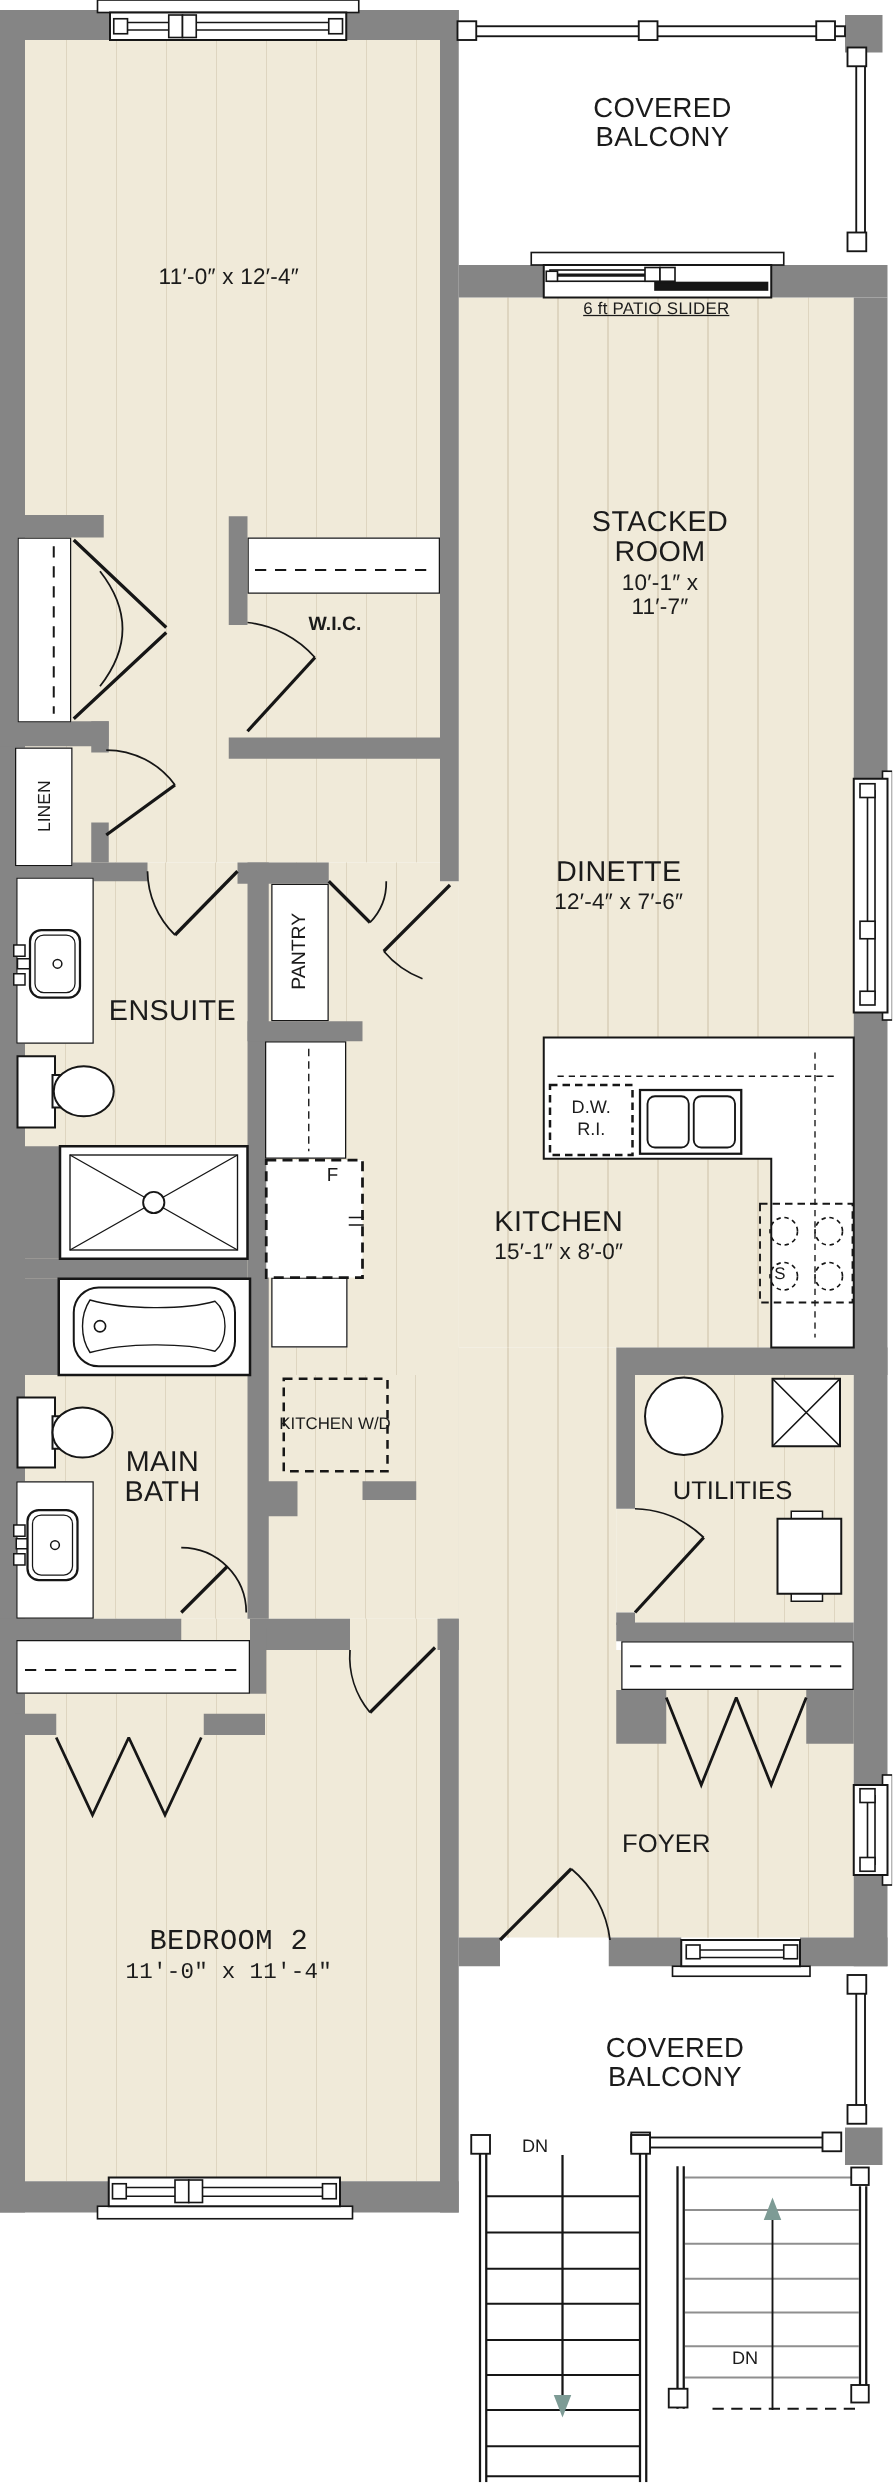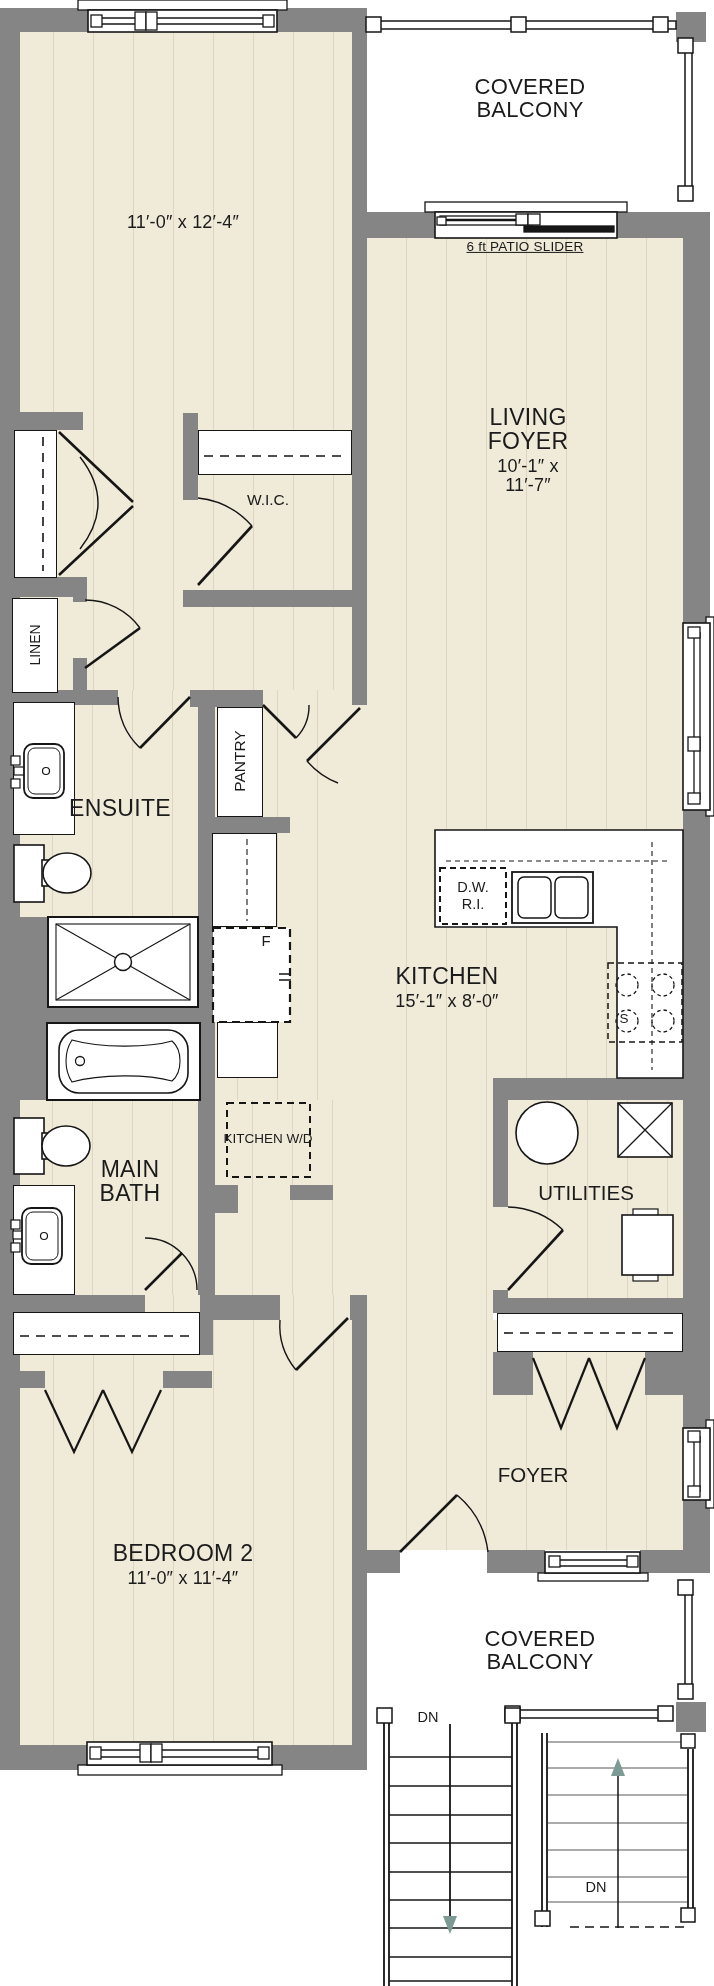--- a/index.html
+++ b/index.html
@@ -323,39 +323,43 @@
   </svg>
 
   <div class="lbl" style="left:183px;top:220px;width:170px;">
     <div class="rdims">11′-0″ x 12′-4″</div>
   </div>
   <div class="lbl" style="left:530px;top:98px;width:140px;">
     <div class="rname" style="font-size:22px">COVERED BALCONY</div>
   </div>
   <div class="lbl note" style="left:525px;top:247px;width:300px;">6 ft PATIO SLIDER</div>
   <div class="lbl" style="left:528px;top:450px;width:110px;">
-    <div class="rname">LIVING FOYER</div>
+    <div class="rname">STACKED ROOM</div>
     <div class="rdims">10′-1″ x 11′-7″</div>
+  </div>
+  <div class="lbl" style="left:495px;top:708px;width:230px;">
+    <div class="rname">DINETTE</div>
+    <div class="rdims">12′-4″ x 7′-6″</div>
   </div>
   <div class="lbl" style="left:447px;top:988px;width:230px;">
     <div class="rname">KITCHEN</div>
     <div class="rdims">15′-1″ x 8′-0″</div>
   </div>
-  <div class="lbl rname" style="left:120px;top:808px;width:220px;">ENSUITE</div>
+  <div class="lbl rname" style="left:138px;top:808px;width:220px;">ENSUITE</div>
   <div class="lbl rname" style="left:130px;top:1181px;width:110px;">MAIN BATH</div>
-  <div class="lbl" style="left:183px;top:1565px;width:260px;">
+  <div class="lbl" style="left:183px;top:1565px;width:260px;font-family:Liberation Mono, monospace;">
     <div class="rname">BEDROOM 2</div>
     <div class="rdims">11′-0″ x 11′-4″</div>
   </div>
   <div class="lbl mid" style="left:533px;top:1475px;width:200px;">FOYER</div>
   <div class="lbl mid" style="left:586px;top:1193px;width:220px;">UTILITIES</div>
   <div class="lbl" style="left:540px;top:1650px;width:140px;">
     <div class="rname" style="font-size:22px">COVERED BALCONY</div>
   </div>
-  <div class="lbl sm" style="left:268px;top:500px;width:100px;">W.I.C.</div>
+  <div class="lbl sm" style="left:268px;top:500px;width:100px;font-weight:bold;">W.I.C.</div>
   <div class="lbl sm vert" style="left:240px;top:761px;">PANTRY</div>
   <div class="lbl vert" style="font-size:14px;left:35px;top:645px;">LINEN</div>
   <div class="lbl" style="font-size:14.5px;line-height:1.2;left:473px;top:896px;width:54px;">D.W. R.I.</div>
   <div class="lbl" style="font-size:13.5px;line-height:1.2;left:268px;top:1139px;width:92px;">KITCHEN W/D</div>
   <div class="lbl" style="font-size:15px;left:266px;top:941px;">F</div>
   <div class="lbl" style="font-size:13.5px;left:624px;top:1019px;">S</div>
   <div class="lbl" style="font-size:14.5px;left:428px;top:1718px;">DN</div>
   <div class="lbl" style="font-size:14.5px;left:596px;top:1888px;">DN</div>
 
 </div>

